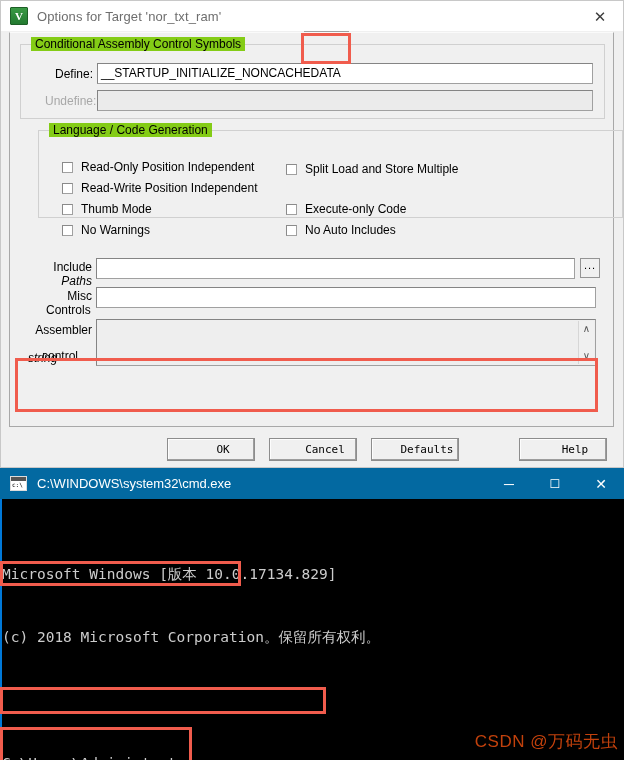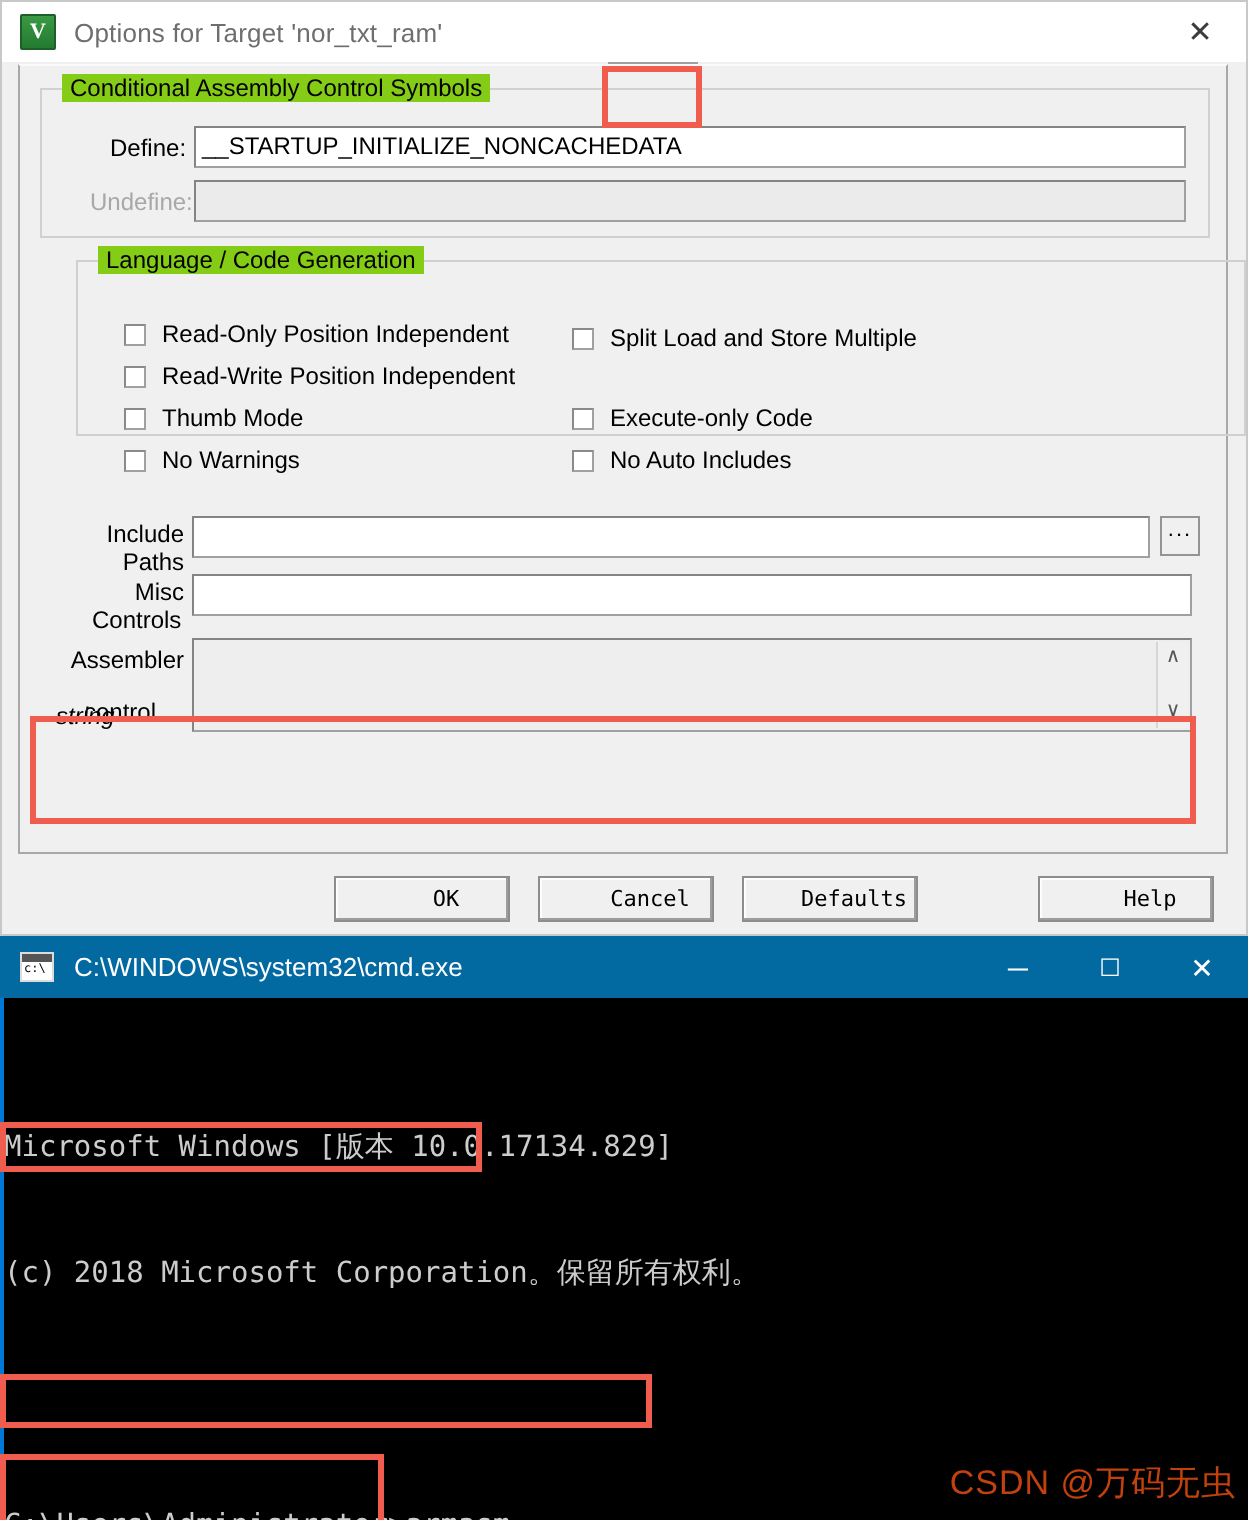--- a/index.html
+++ b/index.html
@@ -202,21 +202,21 @@
       <div class="cbl" style="left:266px;top:31px;">Split Load and Store Multiple</div>
 
       <div class="cb" style="left:247px;top:73px;"></div>
       <div class="cbl" style="left:266px;top:71px;">Execute-only Code</div>
 
       <div class="cb" style="left:247px;top:94px;"></div>
       <div class="cbl" style="left:266px;top:92px;">No Auto Includes</div>
     </div>
 
     <div class="lbl" style="left:32px;top:227px;text-align:right;width:50px;">Include</div>
-    <div class="lbl" style="left:32px;top:241px;text-align:right;width:50px;">Paths</div>
+    <div class="lbl" style="left:32px;top:241px;text-align:right;width:50px;font-style:italic;">Paths</div>
     <div class="txtbox" style="left:86px;top:225px;width:479px;height:21px;"></div>
     <div id="dots-btn" style="left:570px;top:225px;">...</div>
 
     <div class="lbl" style="left:22px;top:256px;text-align:right;width:60px;">Misc</div>
     <div class="lbl" style="left:36px;top:270px;width:60px;">Controls</div>
     <div class="txtbox" style="left:86px;top:254px;width:500px;height:21px;"></div>
 
     <div class="lbl" style="left:18px;top:290px;text-align:right;width:64px;">Assembler</div>
     <div class="lbl" style="left:18px;top:316px;text-align:center;width:64px;">control</div>
     <div class="lbl" style="left:18px;top:318px;text-align:left;width:64px;font-style:italic;">string</div>

